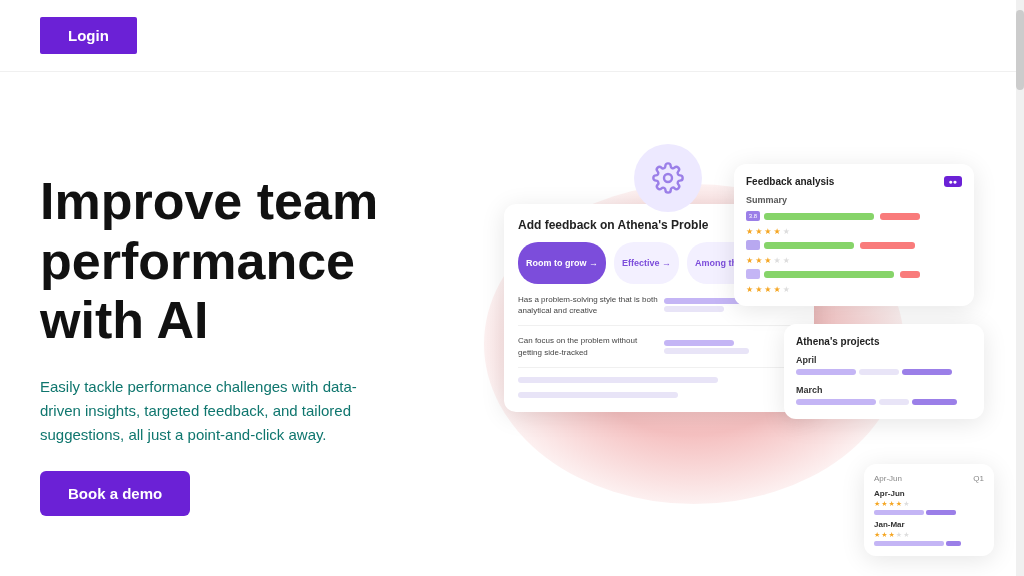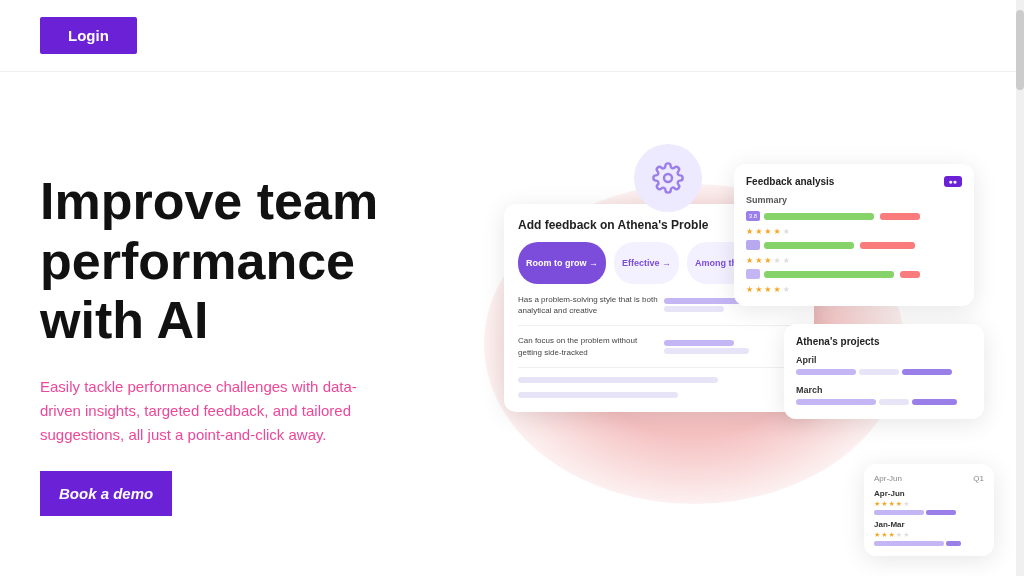--- a/index.html
+++ b/index.html
@@ -28,24 +28,24 @@
       padding: 10px 28px; font-size: 15px; font-weight: 600; cursor: pointer;
     }
 
     
     .hero {
       display: flex; align-items: center; justify-content: space-between;
       padding: 40px 40px 0 40px; height: calc(576px - 72px); overflow: hidden;
     }
     .hero-text { max-width: 360px; }
     .hero-title { font-size: 52px; font-weight: 800; color: #111; line-height: 1.15; margin-bottom: 24px; }
-    .hero-subtitle { font-size: 15px; color: #ec4899; line-height: 1.6; margin-bottom: 24px; max-width: 320px; }
+    .hero-subtitle { font-size: 15px; color: #0f766e; line-height: 1.6; margin-bottom: 24px; max-width: 320px; }
     .demo-btn {
-      background: #6b21d6; color: #fff; border: none; border-radius: 0;
-      padding: 14px 19px; font-size: 15px; font-weight: 600; cursor: pointer; font-style: italic;
+      background: #6b21d6; color: #fff; border: none; border-radius: 6px;
+      padding: 14px 28px; font-size: 15px; font-weight: 600; cursor: pointer;
     }
 
     
     .hero-illustration {
       position: relative; width: 540px; height: 440px; flex-shrink: 0;
     }
 
     
     .blob {
       position: absolute; width: 420px; height: 320px;

